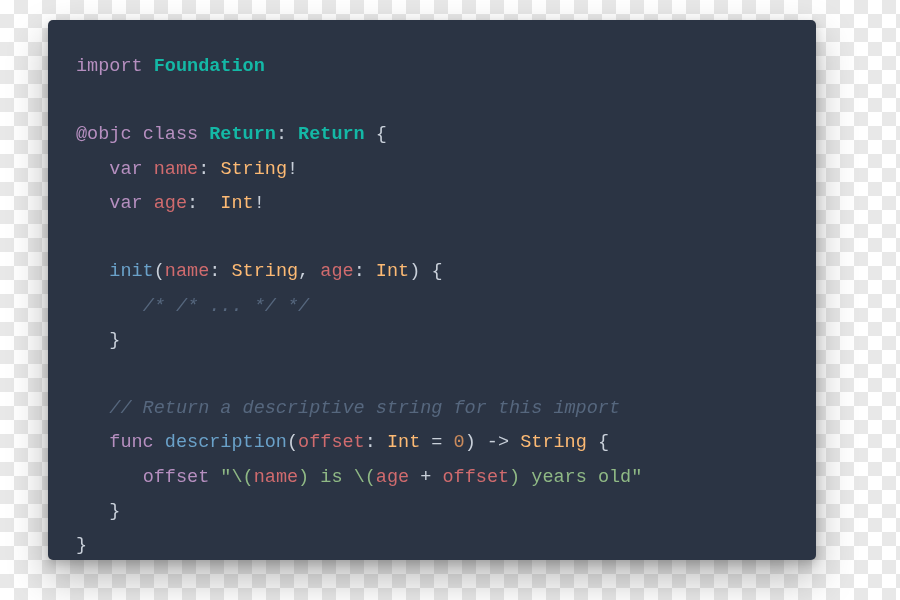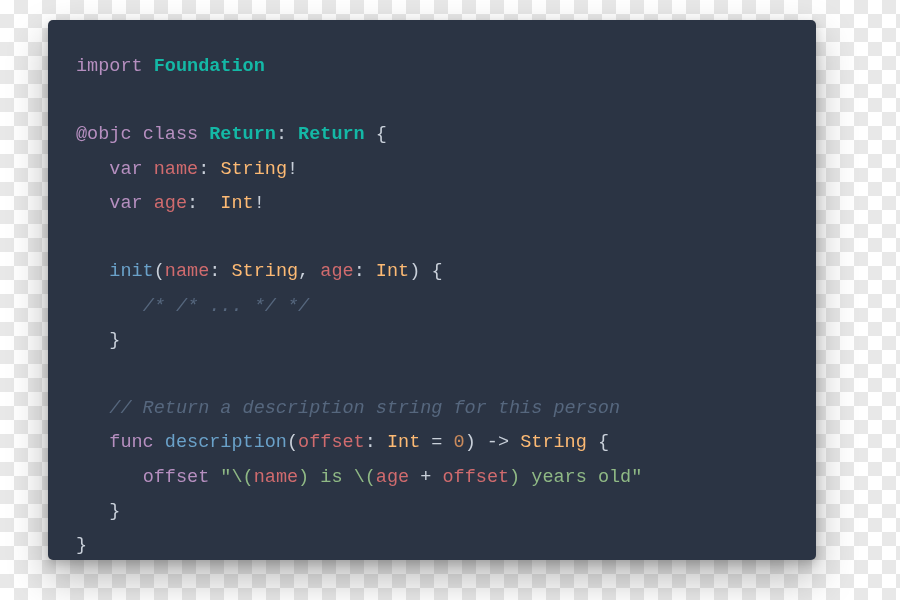--- a/index.html
+++ b/index.html
@@ -54,18 +54,18 @@
 <pre><span class="kw">import</span> <span class="mod">Foundation</span>
 
 <span class="attr">@objc</span> <span class="kw">class</span> <span class="mod">Return</span><span class="pn">: </span><span class="mod">Return</span><span class="pn"> {</span>
    <span class="kw">var</span> <span class="id">name</span><span class="pn">: </span><span class="ty">String</span><span class="pn">!</span>
    <span class="kw">var</span> <span class="id">age</span><span class="pn">:  </span><span class="ty">Int</span><span class="pn">!</span>
 
    <span class="lbl">init</span><span class="pn">(</span><span class="id">name</span><span class="pn">: </span><span class="ty">String</span><span class="pn">, </span><span class="id">age</span><span class="pn">: </span><span class="ty">Int</span><span class="pn">) {</span>
       <span class="cmt">/* /* ... */ */</span>
    <span class="pn">}</span>
 
-   <span class="cmt">// Return a description string for this person</span>
+   <span class="cmt">// Return a descriptive string for this import</span>
    <span class="kw">func</span> <span class="lbl">description</span><span class="pn">(</span><span class="id">offset</span><span class="pn">: </span><span class="ty">Int</span><span class="pn"> = </span><span class="num">0</span><span class="pn">) -&gt; </span><span class="ty">String</span><span class="pn"> {</span>
       <span class="kw">offset</span> <span class="str"><span>"\(</span></span><span class="id">name</span><span class="str">)</span><span class="str"> is </span><span class="str">\(</span><span class="id">age</span><span class="pn"> + </span><span class="id">offset</span><span class="str">)</span><span class="str"> years old</span><span class="str">"</span>
    <span class="pn">}</span>
 <span class="pn">}</span></pre>
 </div>
 
 </body></html>

